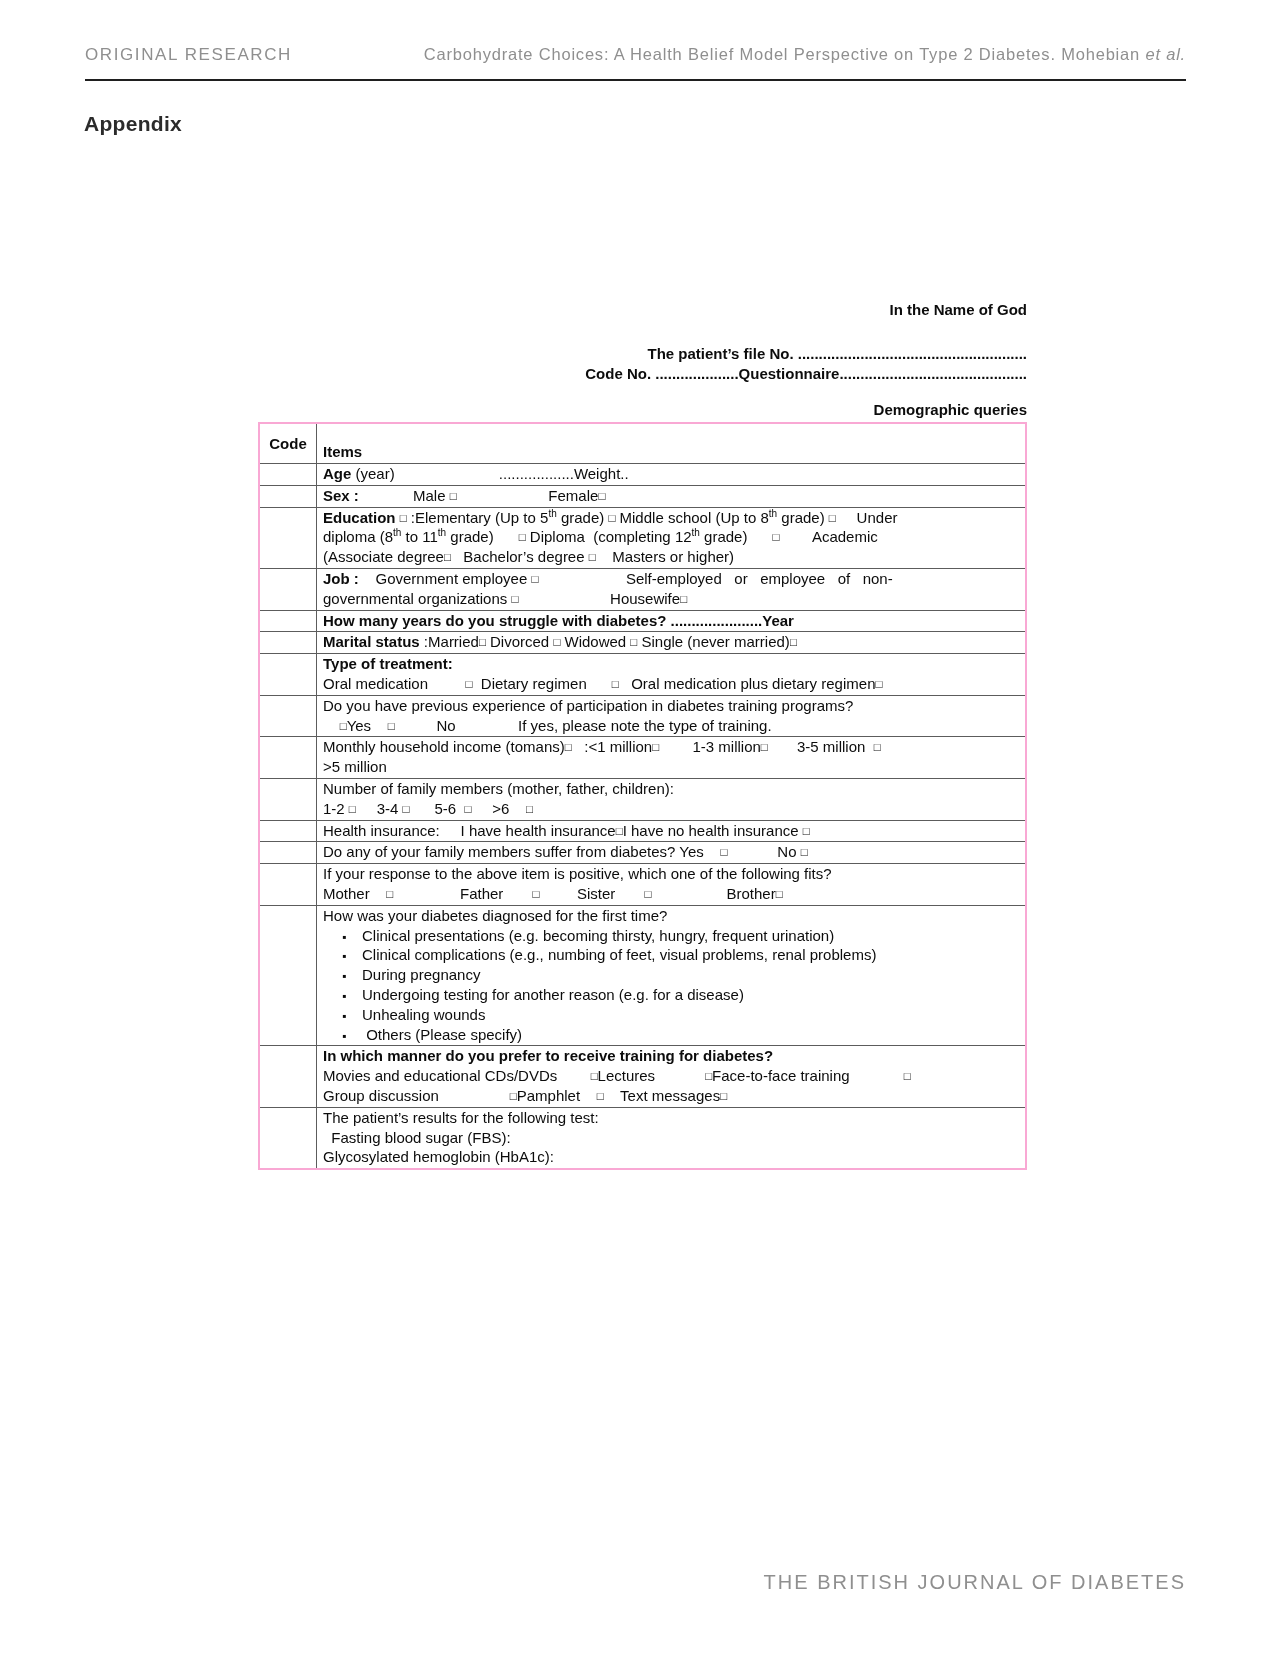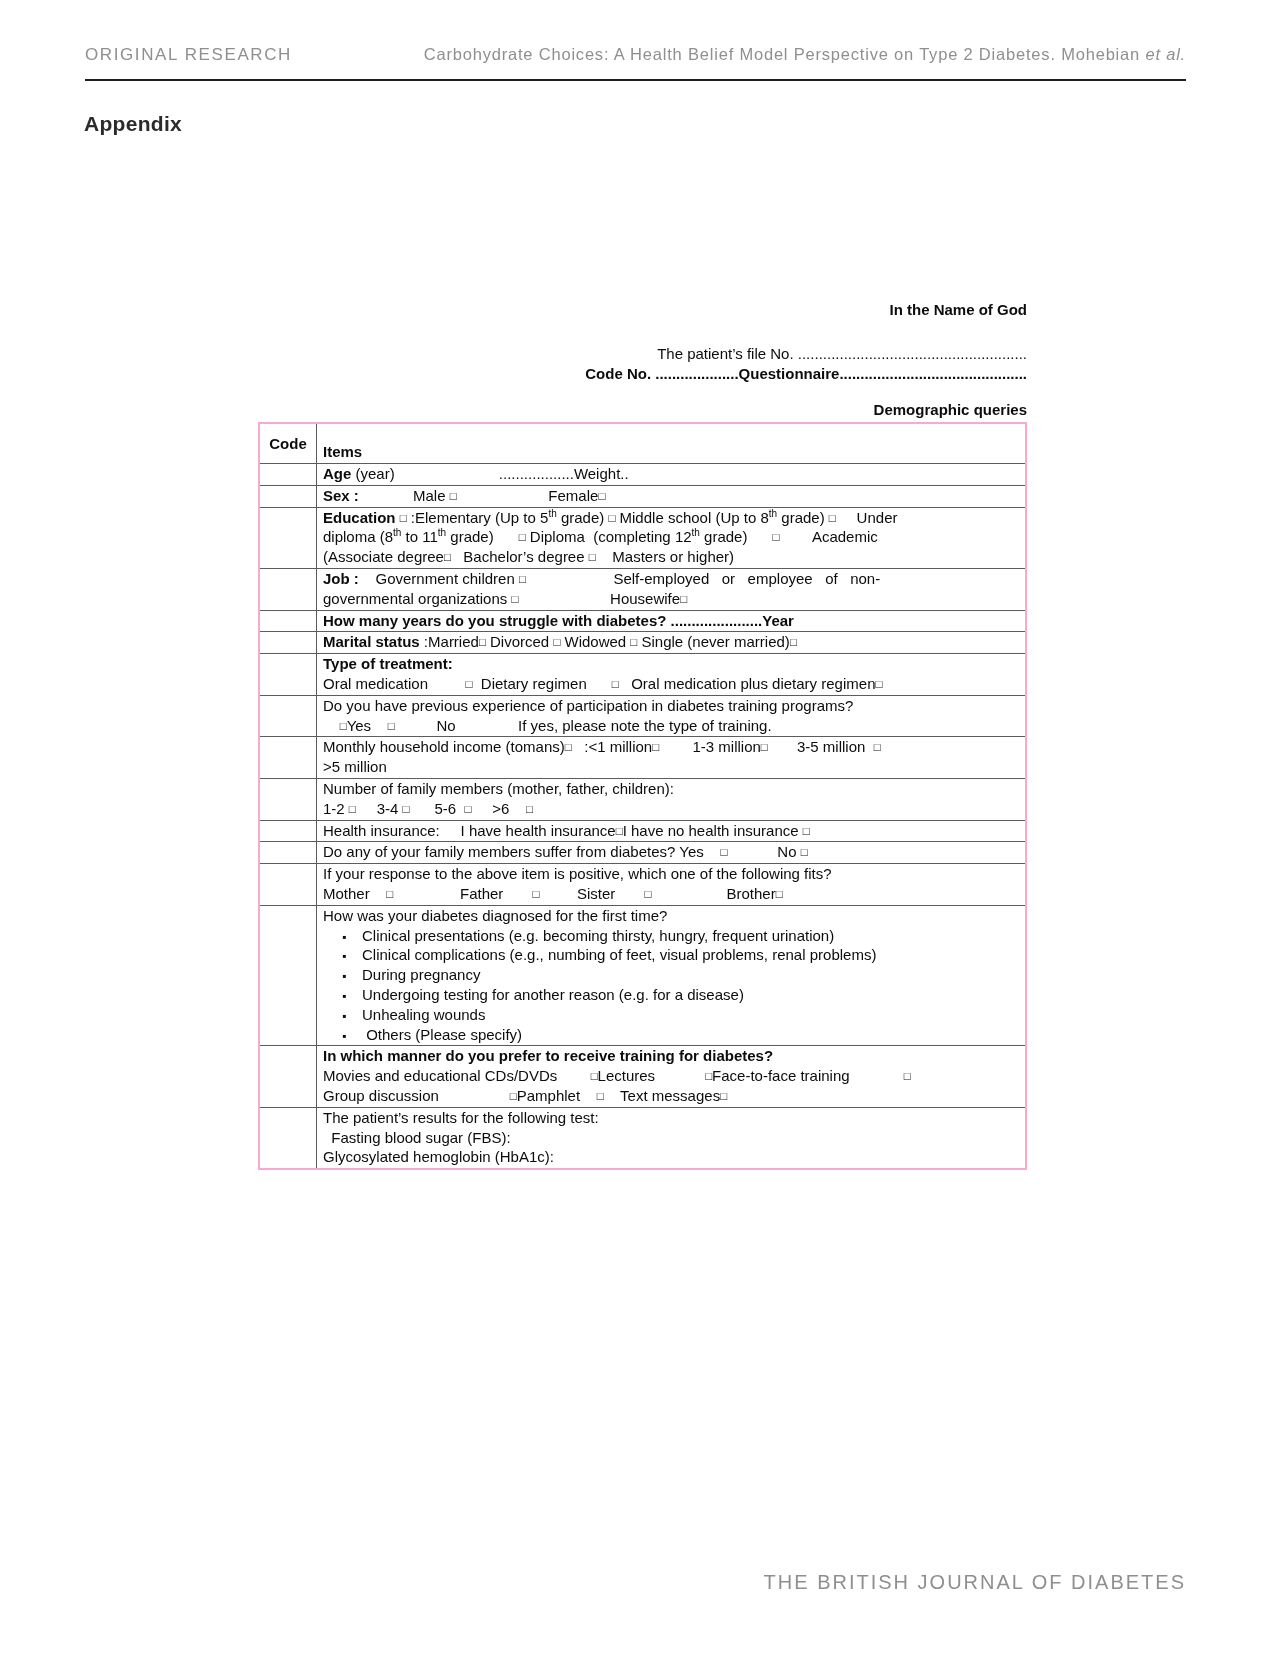--- a/index.html
+++ b/index.html
@@ -34,21 +34,21 @@
     font-size:21px; font-weight:bold; color:#2b2b2b; letter-spacing:0.3px;
   }
   
   .content{
     position:absolute; left:258px; top:300px; width:769px;
     font-size:15px; line-height:1.32;
   }
   .content p{margin:0; white-space:pre-wrap;text-align:right;}
   .bold{font-weight:bold;}
   .intro-bismillah{font-weight:bold;}
-  .intro-file{font-weight:normal; margin-top:24px !important;}
+  .intro-file{font-weight:bold; margin-top:24px !important;}
   .intro-code{font-weight:bold;}
   .table-caption{font-weight:bold; margin-top:17px !important;}
   table.q-table{
     border-collapse:collapse;
     width:100%;
     margin-top:2px;
     table-layout:fixed;
   }
   table.q-table, table.q-table th, table.q-table td{
     border:1px solid #5c5c5c;
@@ -116,21 +116,21 @@
             <td></td>
             <td class="items-cell">
               <div><span class="bold">Education</span><span> </span><span class="cb">□</span><span> :Elementary (Up to 5</span><sup>th</sup><span> grade) </span><span class="cb">□</span><span> Middle school (Up to 8</span><sup>th</sup><span> grade) </span><span class="cb">□</span><span>     Under</span></div>
               <div><span>diploma (8</span><sup>th</sup><span> to 11</span><sup>th</sup><span> grade)      </span><span class="cb">□</span><span> Diploma  (completing 12</span><sup>th</sup><span> grade)      </span><span class="cb">□</span><span>        Academic</span></div>
               <div><span>(Associate degree</span><span class="cb">□</span><span>   Bachelor’s degree </span><span class="cb">□</span><span>    Masters or higher)</span></div>
             </td>
           </tr>
           <tr>
             <td></td>
             <td class="items-cell">
-              <div><span class="bold">Job :</span><span>    Government children </span><span class="cb">□</span><span>                     Self-employed   or   employee   of   non-</span></div>
+              <div><span class="bold">Job :</span><span>    Government employee </span><span class="cb">□</span><span>                     Self-employed   or   employee   of   non-</span></div>
               <div><span>governmental organizations </span><span class="cb">□</span><span>                      Housewife</span><span class="cb">□</span></div>
             </td>
           </tr>
           <tr>
             <td></td>
             <td class="items-cell">
               <div><span class="bold">How many years do you struggle with diabetes? ......................Year</span></div>
             </td>
           </tr>
           <tr>

